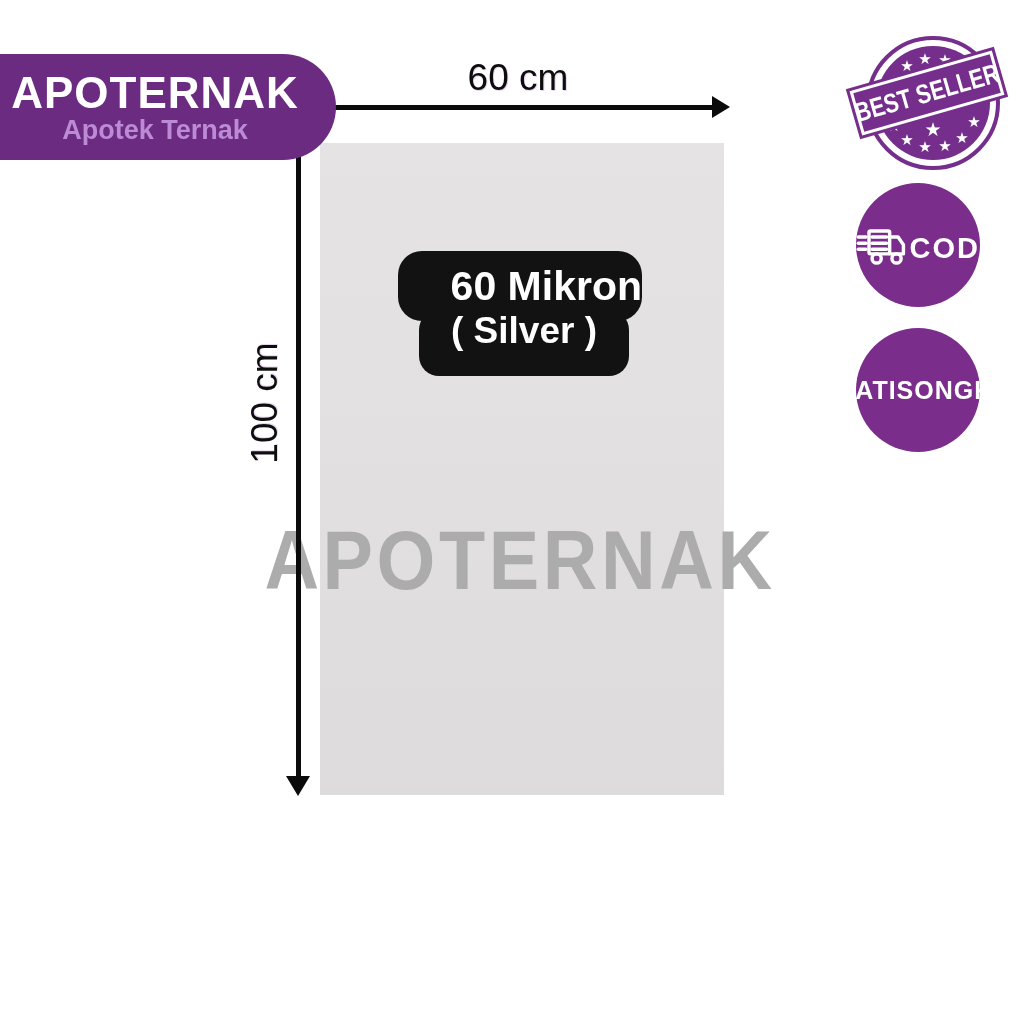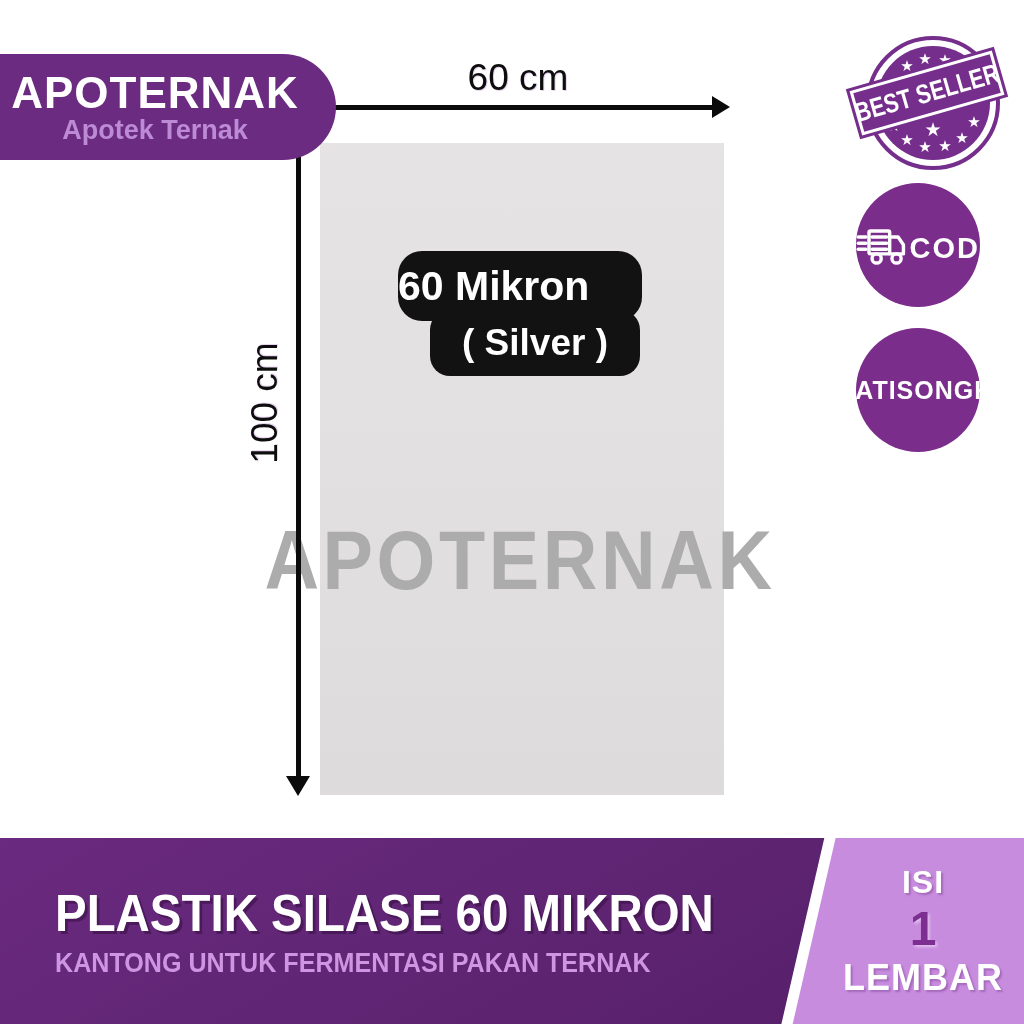--- a/index.html
+++ b/index.html
@@ -20,23 +20,23 @@
 
   
   .bag{position:absolute;left:320px;top:143px;width:404px;height:652px;z-index:1;
        background:linear-gradient(180deg,#E5E3E4 0%,var(--bag-gray) 45%,#DDDBDC 100%);}
   .watermark{position:absolute;left:180px;top:512px;width:680px;z-index:2;
        text-align:center;font-size:84px;font-weight:bold;color:var(--watermark-gray);
        letter-spacing:4px;transform:scaleX(0.9);white-space:nowrap;}
 
   
   .spec1{position:absolute;left:398px;top:251px;width:244px;height:70px;z-index:3;
-       background:#121212;border-radius:24px;display:flex;align-items:center;justify-content:flex-start;}
-  .spec2{position:absolute;left:430px;top:310px;width:210px;height:66px;z-index:3;
-       background:#121212;border-radius:20px;display:flex;align-items:center;justify-content:center;padding-bottom:0;}
+       background:#121212;border-radius:24px;display:flex;align-items:center;justify-content:flex-end;}
+  .spec2{position:absolute;left:419px;top:310px;width:210px;height:66px;z-index:3;
+       background:#121212;border-radius:20px;display:flex;align-items:flex-start;justify-content:center;padding-bottom:0;}
   .spec1 span{color:#fff;font-size:41px;font-weight:bold;}
   .spec2 span{color:#fff;font-size:37px;font-weight:bold;}
 
   
   .h-line{position:absolute;left:330px;top:105px;width:384px;height:5px;background:#0b0b0b;z-index:4;}
   .h-head{position:absolute;left:712px;top:96px;width:0;height:0;z-index:4;
        border-left:18px solid #0b0b0b;border-top:11px solid transparent;border-bottom:11px solid transparent;}
   .h-label{position:absolute;left:418px;top:57px;width:200px;z-index:4;text-align:center;
        font-size:37px;color:#0d0d0d;text-shadow:1px 1px 0 rgba(213,178,228,0.55);}
   .v-line{position:absolute;left:296px;top:150px;width:5px;height:628px;background:#0b0b0b;z-index:4;}
@@ -162,25 +162,14 @@
       </g>
     </svg>
     <div class="cod-label">COD</div>
   </div>
 
   <div class="round-badge gratis">
     <div>GRATIS</div>
     <div>ONGKIR</div>
   </div>
 
-  <div class="bottom">
-    <div class="qty-panel"></div>
-    <div class="divider"></div>
-    <div class="title">PLASTIK SILASE 60 MIKRON</div>
-    <div class="subtitle">KANTONG UNTUK FERMENTASI PAKAN TERNAK</div>
-    <div class="qty-stack">
-      <div class="qty-top">ISI</div>
-      <div class="qty-value">1</div>
-      <div class="qty-bottom">LEMBAR</div>
-    </div>
-  </div>
 
 </div>
 
 </body></html>

